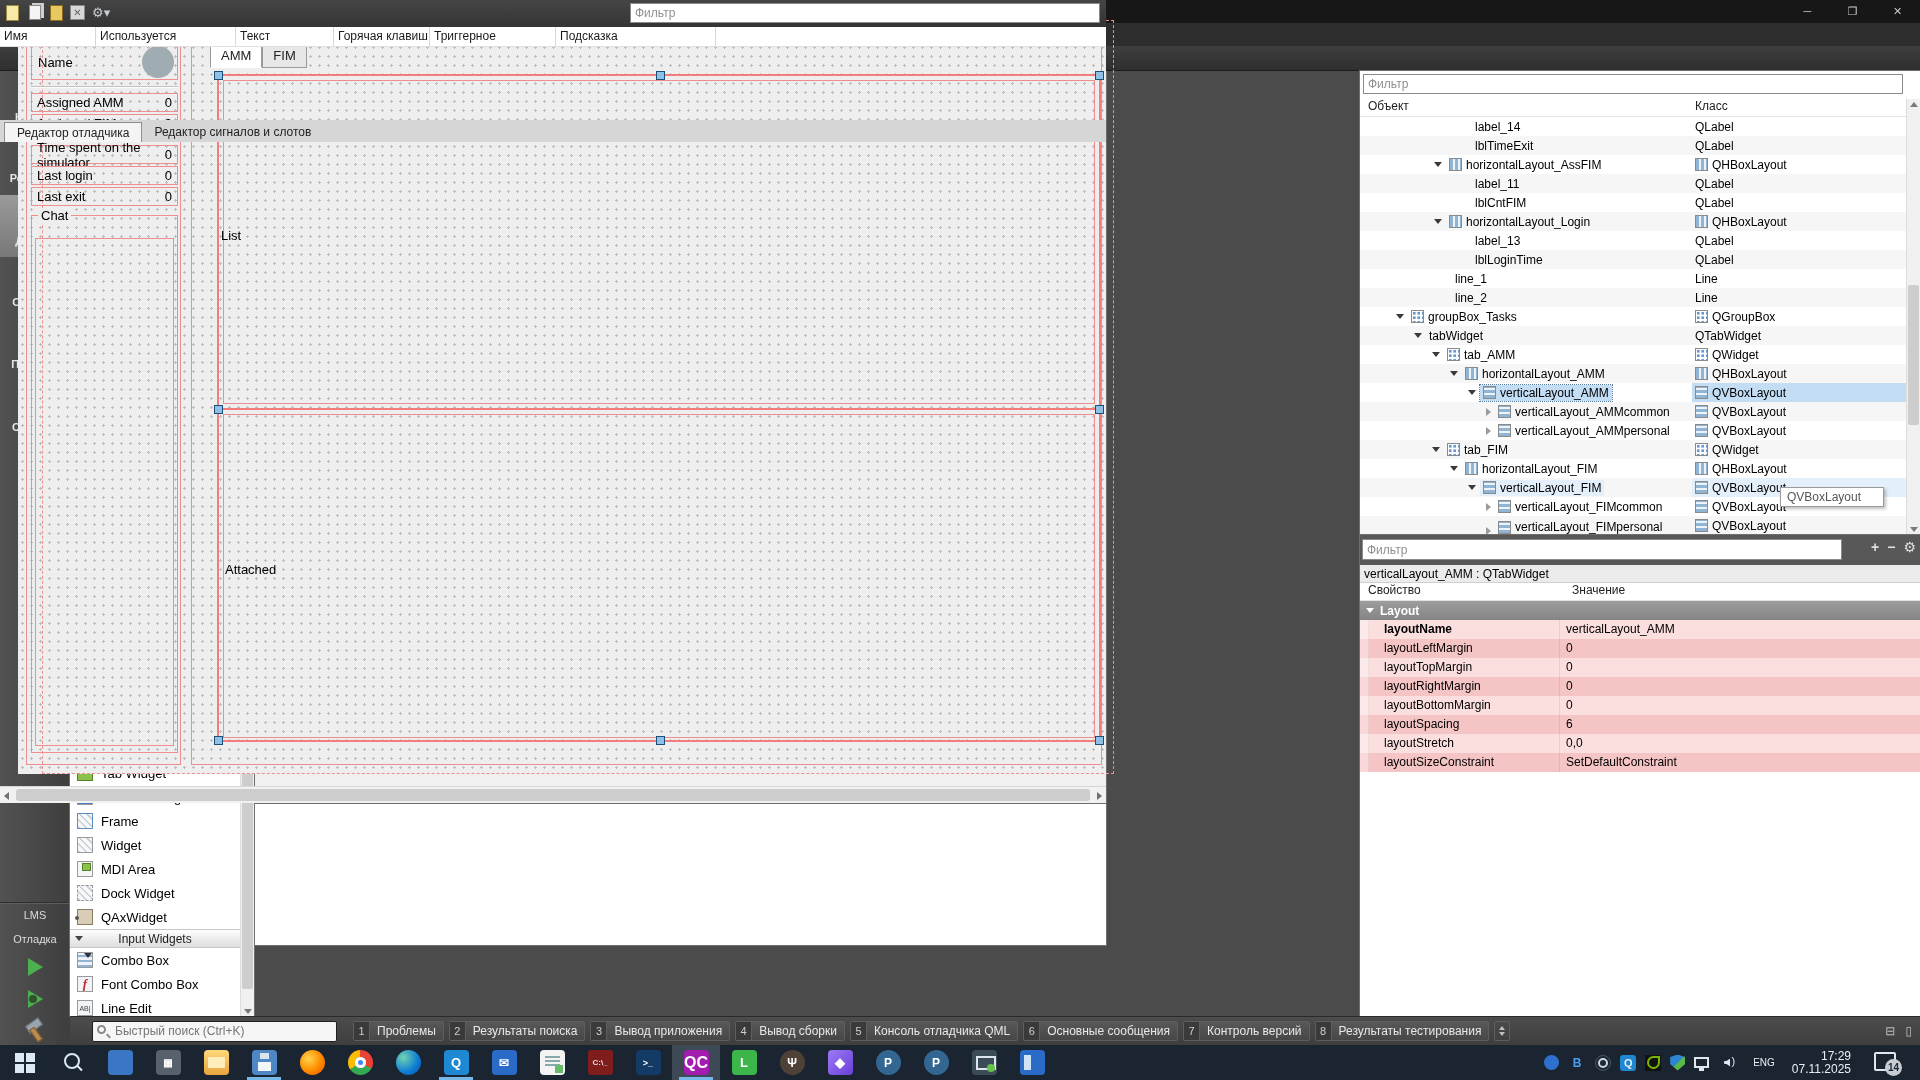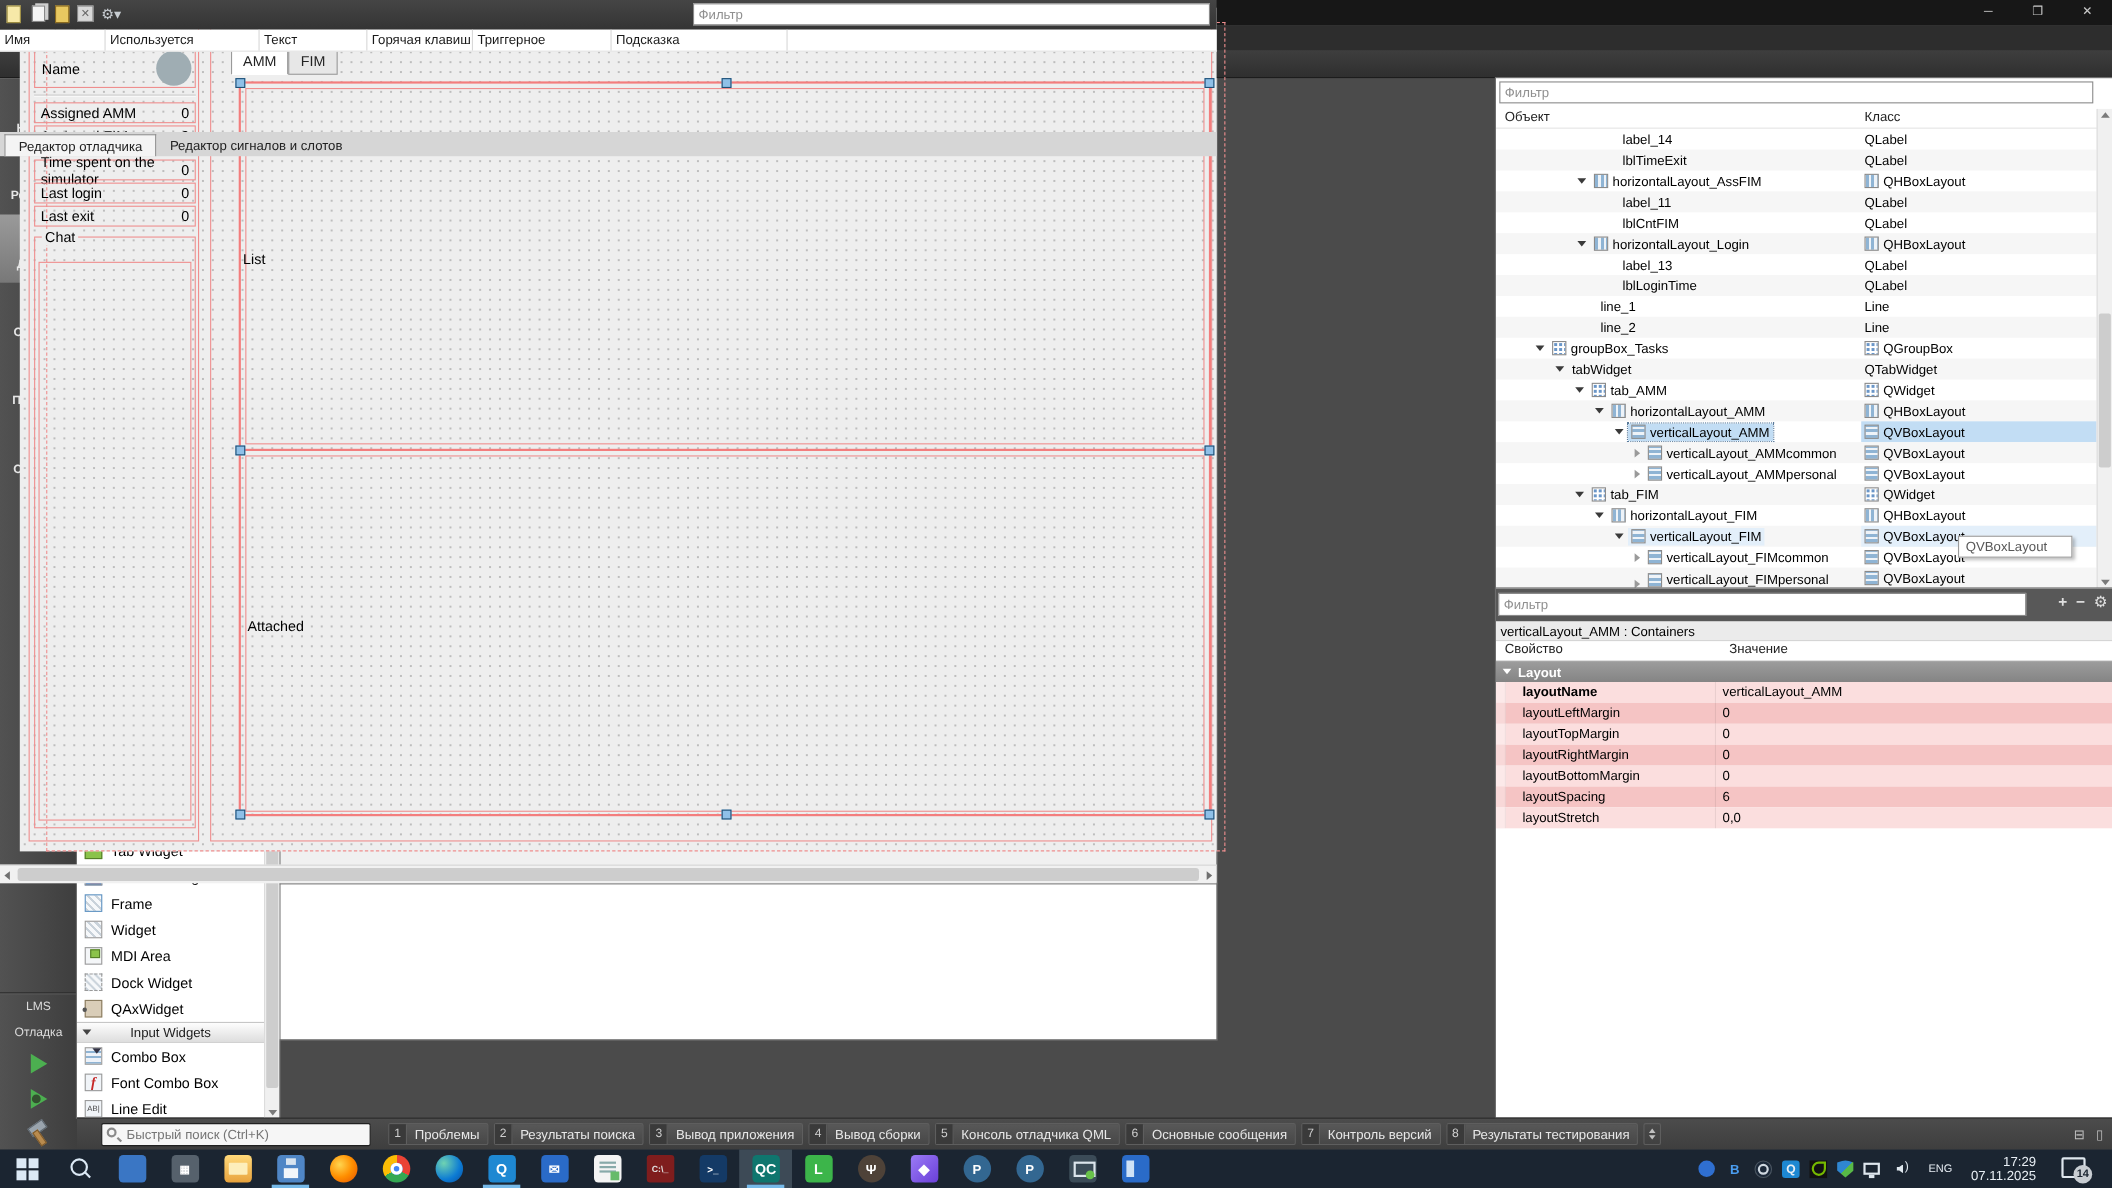--- a/index.html
+++ b/index.html
@@ -250,21 +250,21 @@
   .app-chrome{border-radius:50%;background:conic-gradient(#ea4335 0 33%,#34a853 33% 66%,#fbbc05 66% 100%);position:relative;}
   .app-chrome::after{content:"";position:absolute;left:7px;top:7px;width:11px;height:11px;background:#fff;border-radius:50%;box-shadow:inset 0 0 0 3px #fff,inset 0 0 0 8px #4285f4;}
   .app-edge{border-radius:50%;background:radial-gradient(circle at 30% 30%,#6fd3b2,#0c7bd4 60%,#0a4f9e);}
   .app-q{background:#1e88d2;}
   .app-mail{background:#2a6bc8;font-size:12px;}
   .app-notes{background:#f4f4f4;color:#4a8a3a;position:relative;}
   .app-notes::before{content:"";position:absolute;left:5px;top:6px;width:15px;height:2px;background:#8aa;box-shadow:0 4px 0 #8aa,0 8px 0 #8aa;}
   .app-notes::after{content:"";position:absolute;right:2px;bottom:2px;width:8px;height:8px;background:#66bb6a;}
   .app-cmd{background:#7f1d1d;color:#e0e0e0;font-size:8px;border-radius:3px;}
   .app-ps{background:#143a66;color:#fff;font-size:9px;}
-  .app-qtcreator{background:#0f766e;font-size:13px;}
+  .app-qtcreator{background:#a21caf;font-size:16px;}
   .app-lms{background:#3cb54a;}
   .app-dbeaver{border-radius:50%;background:#4e4238;font-size:12px;}
   .app-obsidian{background:linear-gradient(135deg,#9b7bf7,#6a3fd8);font-size:13px;}
   .app-pg{border-radius:50%;background:#336791;font-size:12px;}
   .app-pc{background:#3b4b57;position:relative;}
   .app-pc::before{content:"";position:absolute;left:4px;top:6px;width:16px;height:10px;border:2px solid #dce5ec;}
   .app-pc::after{content:"";position:absolute;right:2px;bottom:3px;width:8px;height:8px;border-radius:50%;background:#69c24a;}
   .app-panel{background:#2a6bc8;position:relative;}
   .app-panel::before{content:"";position:absolute;left:4px;top:5px;width:7px;height:15px;background:#cfe2f6;}
   .tray{margin-left:auto;display:flex;align-items:center;gap:9px;margin-right:10px;}
@@ -941,21 +941,21 @@
 
   <div class="panel" id="property">
     <div class="pe-filterbar">
       <input class="flt" style="left: 2px; top: 4px; width: 480px; height: 21px;" placeholder="Фильтр">
       <div class="pe-btns">
         <span>+</span>
         <span>−</span>
         <span style="font-weight:normal;">⚙</span>
       </div>
     </div>
-    <div class="pe-objline">verticalLayout_AMM : Containers</div>
+    <div class="pe-objline">verticalLayout_AMM : QTabWidget</div>
     <div class="pe-colhdr">
       <span style="position:absolute;left:8px;">Свойство</span>
       <span style="position:absolute;left:212px;">Значение</span>
     </div>
     <div class="pe-section">
       <div class="tw-open"></div>
       <span>Layout</span>
     </div>
     <div class="pe-rows" id="pe-rows">
         <div class="pe-row">
@@ -978,20 +978,24 @@
           <div class="pe-name">layoutBottomMargin</div>
           <div class="pe-val">0</div>
         </div>
         <div class="pe-row">
           <div class="pe-name">layoutSpacing</div>
           <div class="pe-val">6</div>
         </div>
         <div class="pe-row">
           <div class="pe-name">layoutStretch</div>
           <div class="pe-val">0,0</div>
+        </div>
+        <div class="pe-row">
+          <div class="pe-name">layoutSizeConstraint</div>
+          <div class="pe-val">SetDefaultConstraint</div>
         </div>
       </div>
   </div>
 
   <div id="qtstatus">
     <div class="qs-search">
       <div class="qs-mag"></div>
       <input placeholder="Быстрый поиск (Ctrl+K)" style="">
     </div>
     <div class="qs-panes" id="qs-panes">

